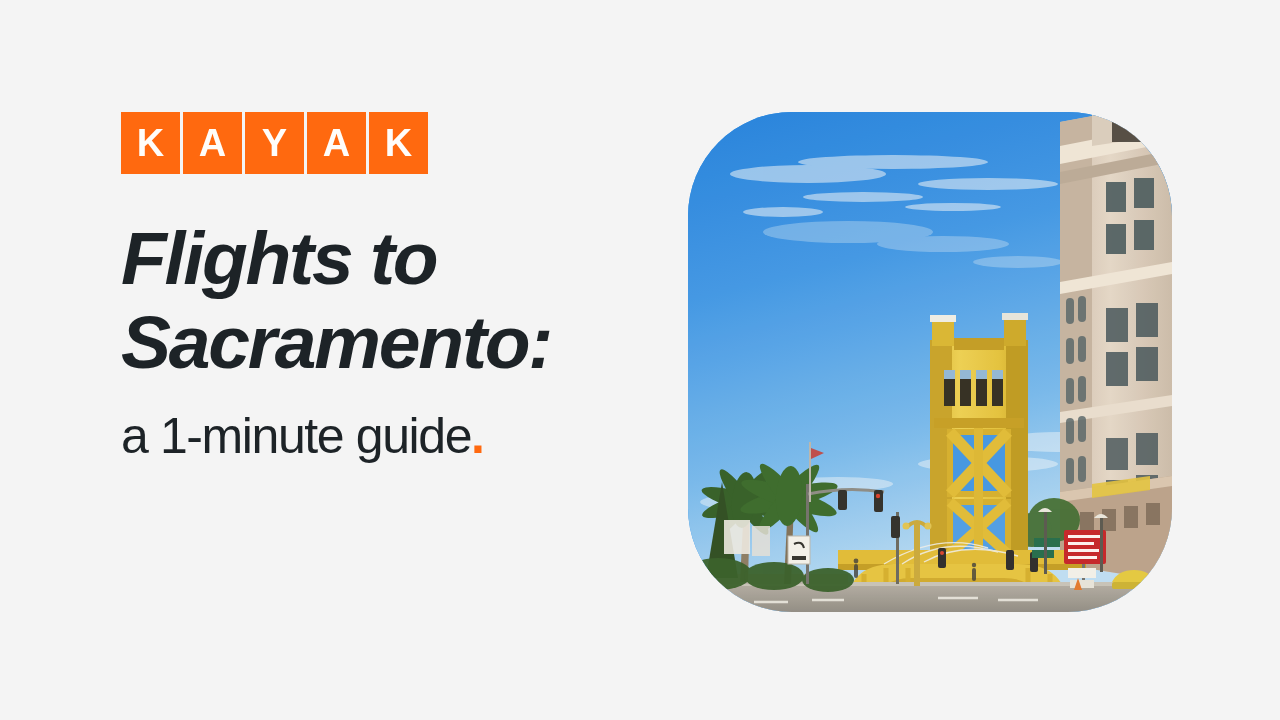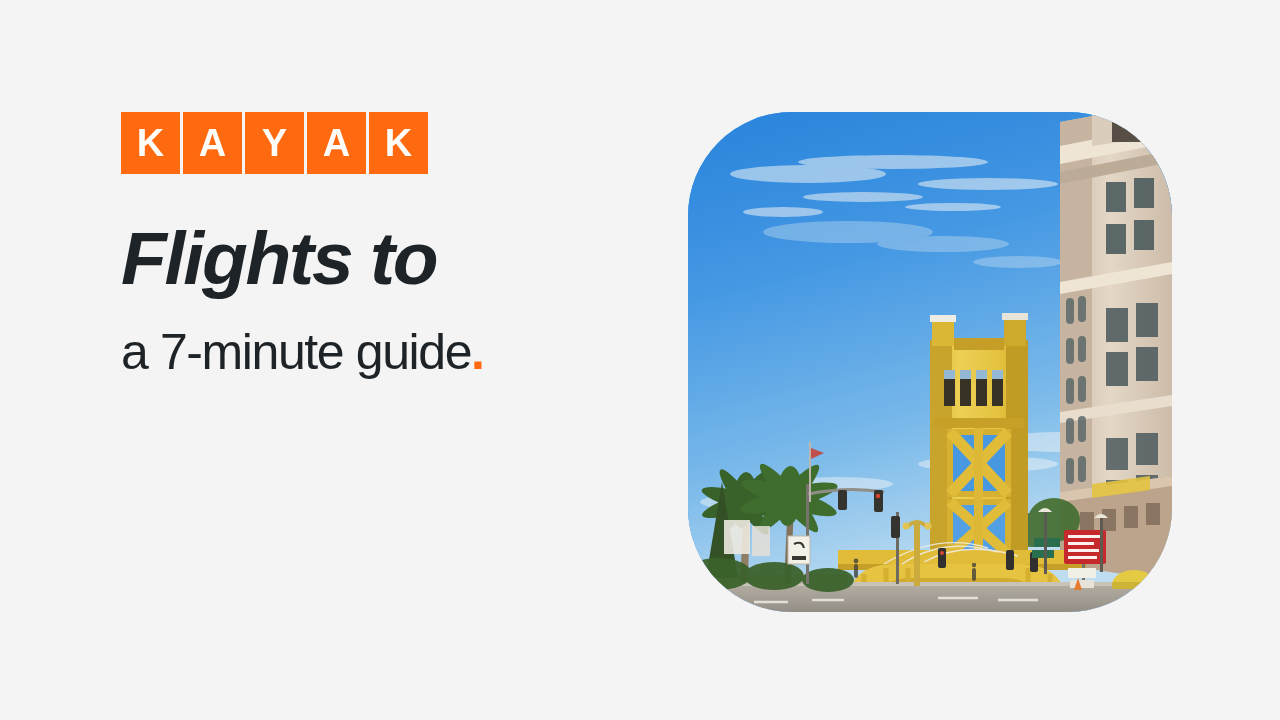--- a/index.html
+++ b/index.html
@@ -92,23 +92,24 @@
     <div class="logo">
       <span class="logo-tile">K</span>
       <span class="logo-tile">A</span>
       <span class="logo-tile">Y</span>
       <span class="logo-tile">A</span>
       <span class="logo-tile">K</span>
     </div>
 
     <h1 class="headline">
       <span class="hl-line">Flights to</span>
+      <span class="hl-line">Sacramento:</span>
     </h1>
 
-    <p class="subtitle"><span>a 7-minute guide</span><span class="dot">.</span></p>
+    <p class="subtitle"><span>a 1-minute guide</span><span class="dot">.</span></p>
 
   </div>
 
   <div class="photo-frame">
     <svg viewBox="0 0 484 500" preserveAspectRatio="xMidYMid slice">
       <defs>
         <linearGradient id="skyGrad" x1="0" y1="0" x2="0.25" y2="1">
           <stop offset="0%" stop-color="#1d7fe0"></stop>
           <stop offset="35%" stop-color="#3b95e8"></stop>
           <stop offset="70%" stop-color="#73b8f0"></stop>

